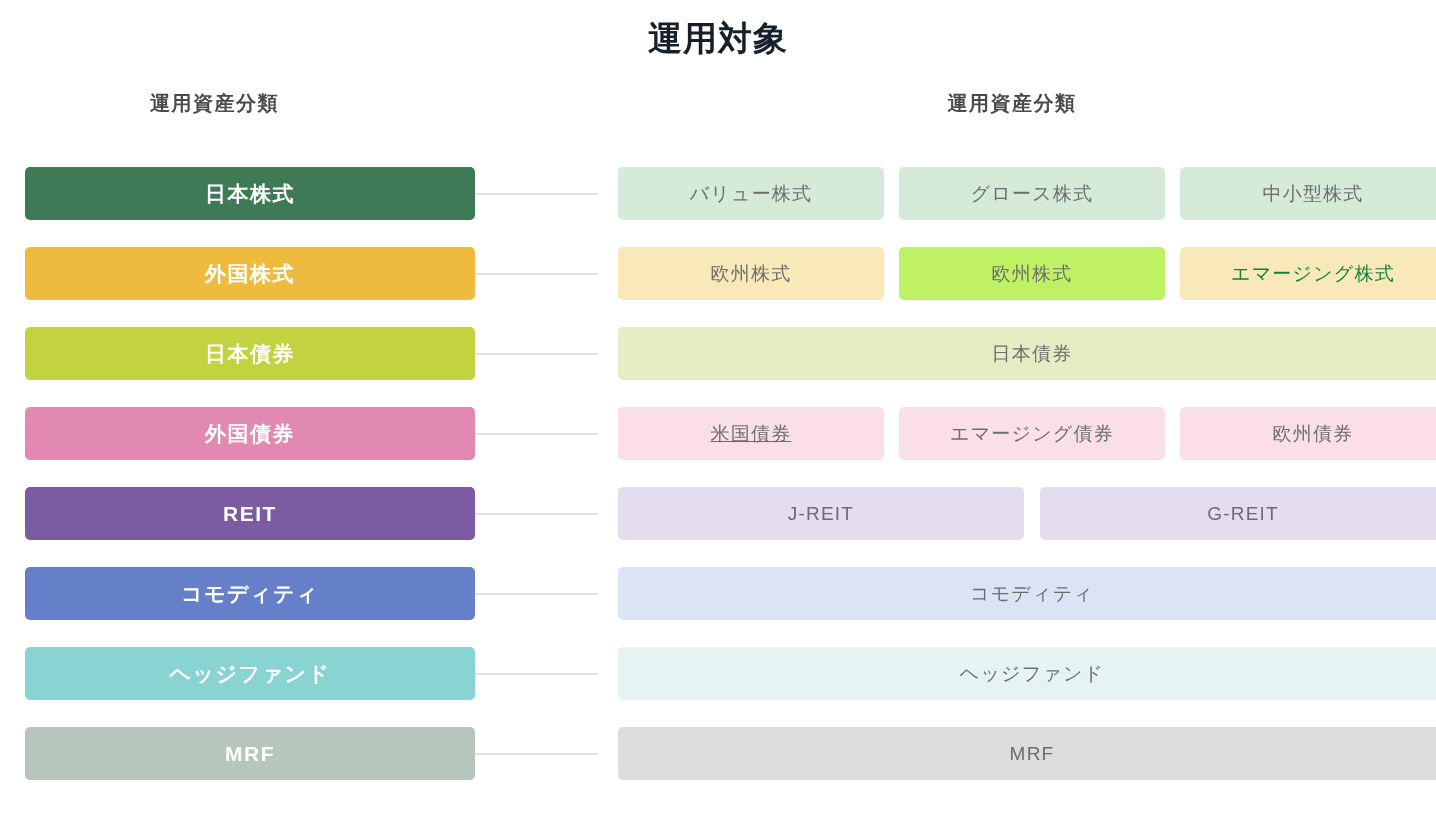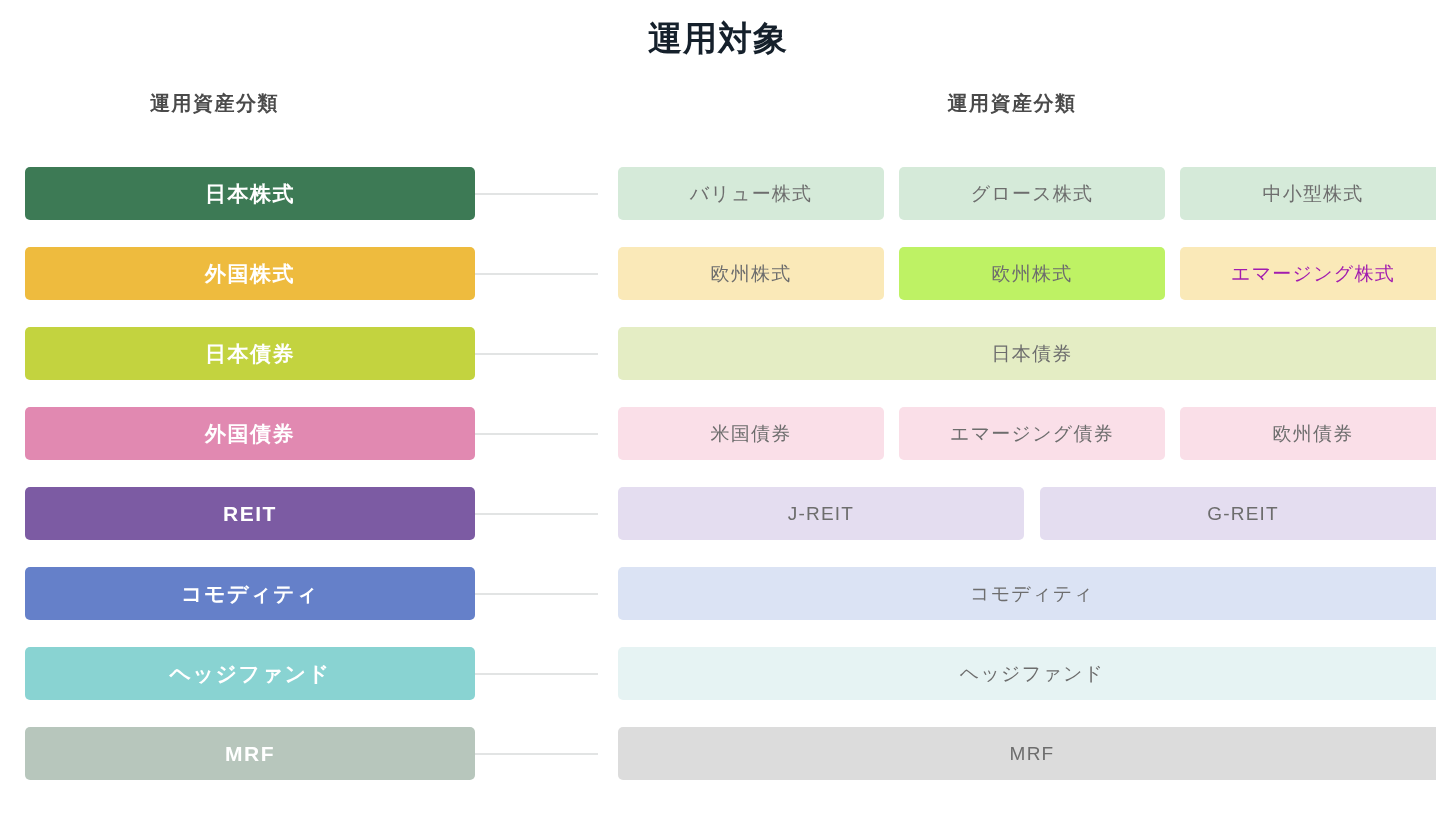--- a/index.html
+++ b/index.html
@@ -179,21 +179,21 @@
           <span class="cat-label" style="color: rgb(255, 255, 255);">外国株式</span>
         </div>
         <div class="subs" data-cols="3">
           <div class="sub-box" style="background: rgb(250, 233, 184);">
             <span class="sub-label" style="color: rgb(109, 109, 109);">欧州株式</span>
           </div>
           <div class="sub-box" style="background: #bef264;">
             <span class="sub-label" style="color: rgb(109, 109, 109);">欧州株式</span>
           </div>
           <div class="sub-box" style="background: rgb(250, 233, 184);">
-            <span class="sub-label" style="color: #a21caf;">エマージング株式</span>
+            <span class="sub-label" style="color: #15803d;">エマージング株式</span>
           </div>
         </div>
       </div>
       <div class="row">
         <div class="connector" style="background: rgb(226, 228, 228);"></div>
         <div class="cat-box" style="background: rgb(195, 211, 63);">
           <span class="cat-label" style="color: rgb(255, 255, 255);">日本債券</span>
         </div>
         <div class="subs" data-cols="1">
           <div class="sub-box" style="background: rgb(228, 237, 196);">
@@ -201,21 +201,21 @@
           </div>
         </div>
       </div>
       <div class="row">
         <div class="connector" style="background: rgb(226, 228, 228);"></div>
         <div class="cat-box" style="background: rgb(225, 137, 177);">
           <span class="cat-label" style="color: rgb(255, 255, 255);">外国債券</span>
         </div>
         <div class="subs" data-cols="3">
           <div class="sub-box" style="background: rgb(250, 223, 232);">
-            <span class="sub-label" style="color: rgb(109, 109, 109);">米国債券</span>
+            <span class="sub-label" style="color: rgb(109, 109, 109); text-decoration: underline;">米国債券</span>
           </div>
           <div class="sub-box" style="background: rgb(250, 223, 232);">
             <span class="sub-label" style="color: rgb(109, 109, 109);">エマージング債券</span>
           </div>
           <div class="sub-box" style="background: rgb(250, 223, 232);">
             <span class="sub-label" style="color: rgb(109, 109, 109);">欧州債券</span>
           </div>
         </div>
       </div>
       <div class="row">

